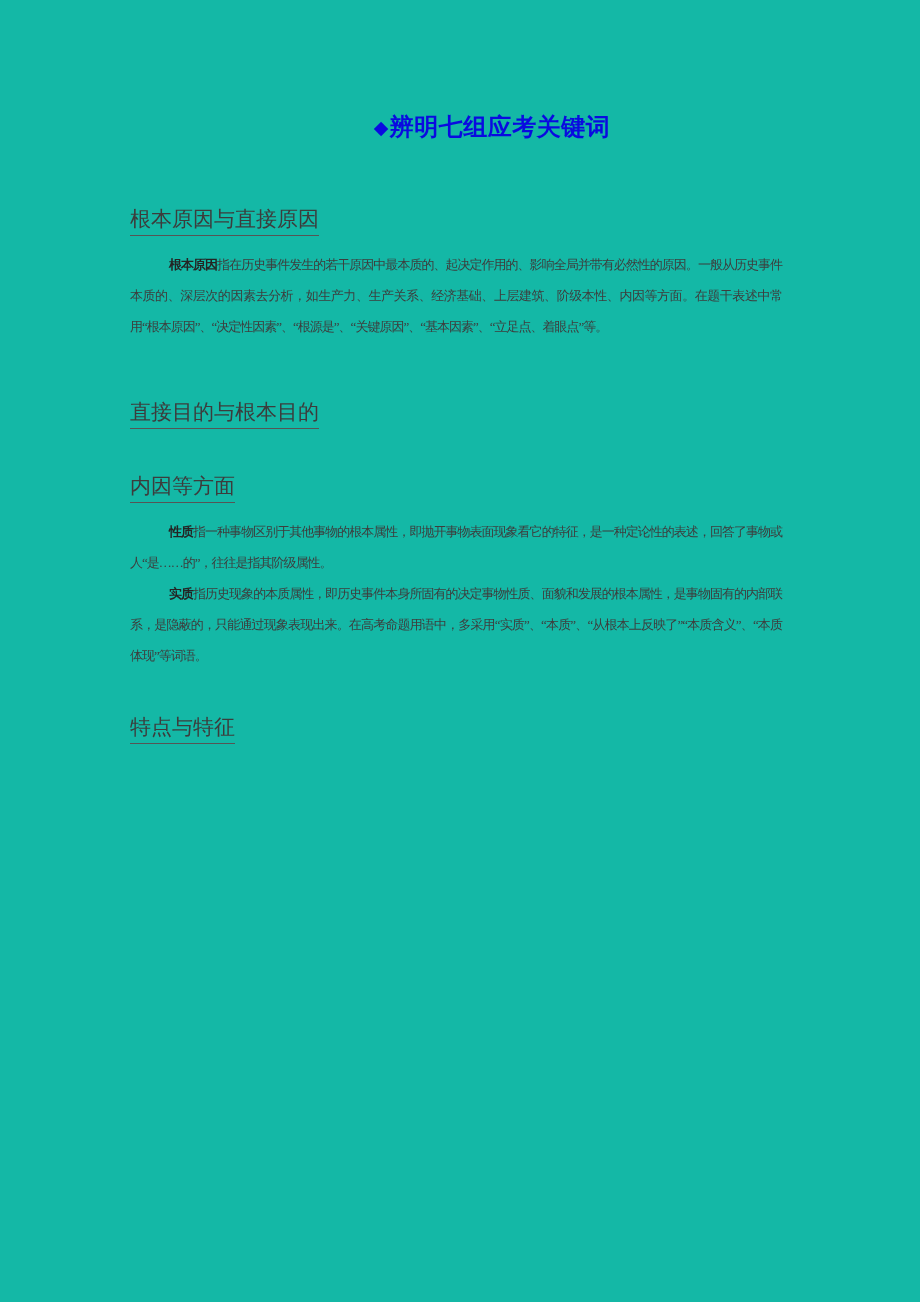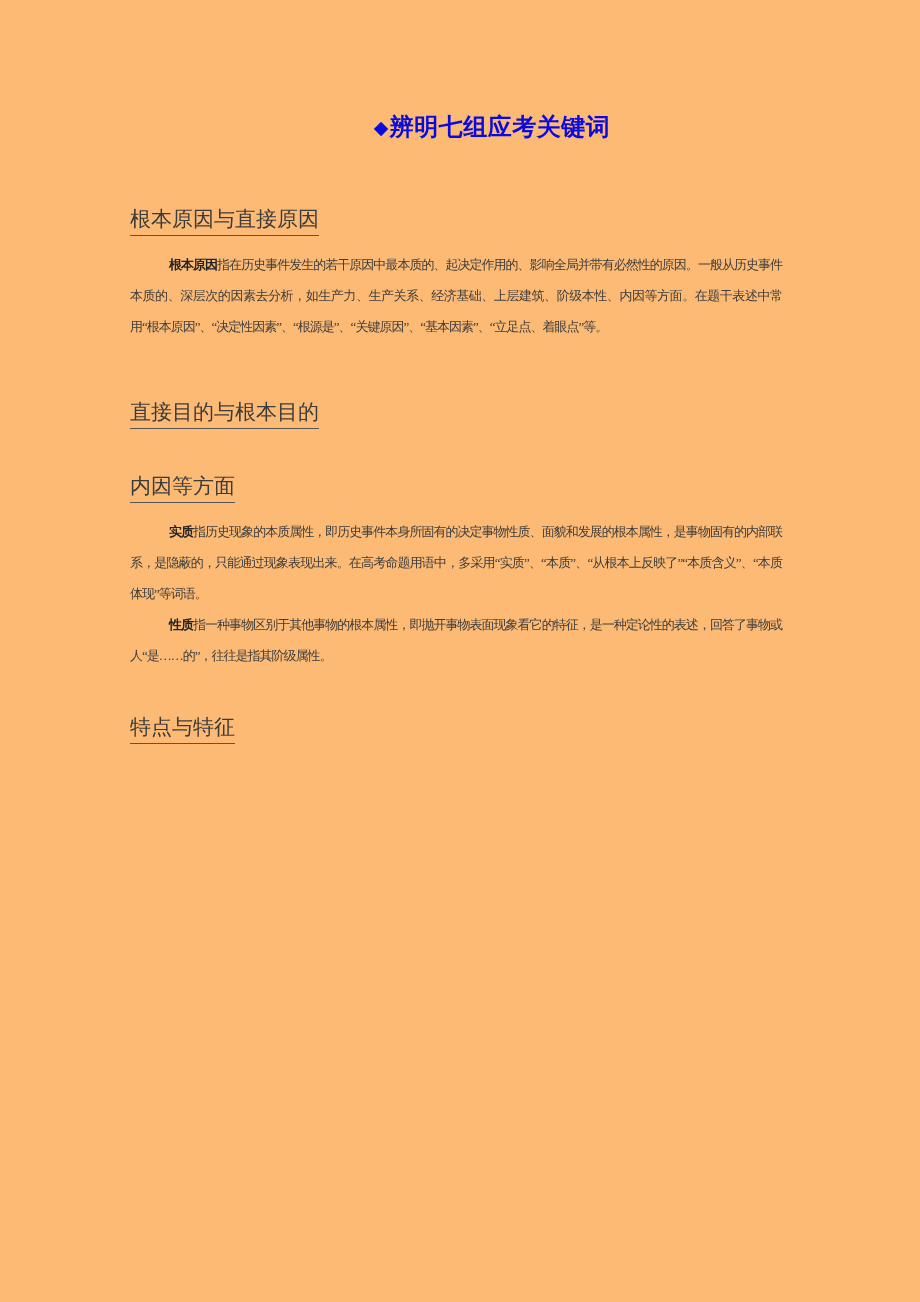--- a/index.html
+++ b/index.html
@@ -7,21 +7,21 @@
     padding: 0;
     background: #ffffff;
     width: 920px;
     height: 1302px;
     overflow: hidden;
   }
   .page {
     position: relative;
     width: 920px;
     height: 1302px;
-    background: #fdba74;
+    background: #14b8a6;
     font-family: "Liberation Serif", "DejaVu Serif", serif;
   }
   .content {
     position: absolute;
     left: 130px;
     top: 0;
     width: 652px;
   }
   .doc-title {
     margin-top: 112px;
@@ -90,22 +90,22 @@
     <div class="section section-2">
       <h2 class="sec-heading">
         <span class="hd">直接目的与根本目的</span>
       </h2>
     </div>
 
     <div class="section section-3">
       <h2 class="sec-heading">
         <span class="hd">内因等方面</span>
       </h2>
+      <p class="para"><b>性质</b><span>指一种事物区别于其他事物的根本属性，即抛开事物表面现象看它的特征，是一种定论性的表述，回答了事物或人“是……的”，往往是指其阶级属性。</span></p>
       <p class="para"><b>实质</b><span>指历史现象的本质属性，即历史事件本身所固有的决定事物性质、面貌和发展的根本属性，是事物固有的内部联系，是隐蔽的，只能通过现象表现出来。在高考命题用语中，多采用“实质”、“本质”、“从根本上反映了”“本质含义”、“本质体现”等词语。</span></p>
-      <p class="para"><b>性质</b><span>指一种事物区别于其他事物的根本属性，即抛开事物表面现象看它的特征，是一种定论性的表述，回答了事物或人“是……的”，往往是指其阶级属性。</span></p>
     </div>
 
     <div class="section section-4">
       <h2 class="sec-heading">
         <span class="hd">特点与特征</span>
       </h2>
     </div>
 
   </div>
 </div>

